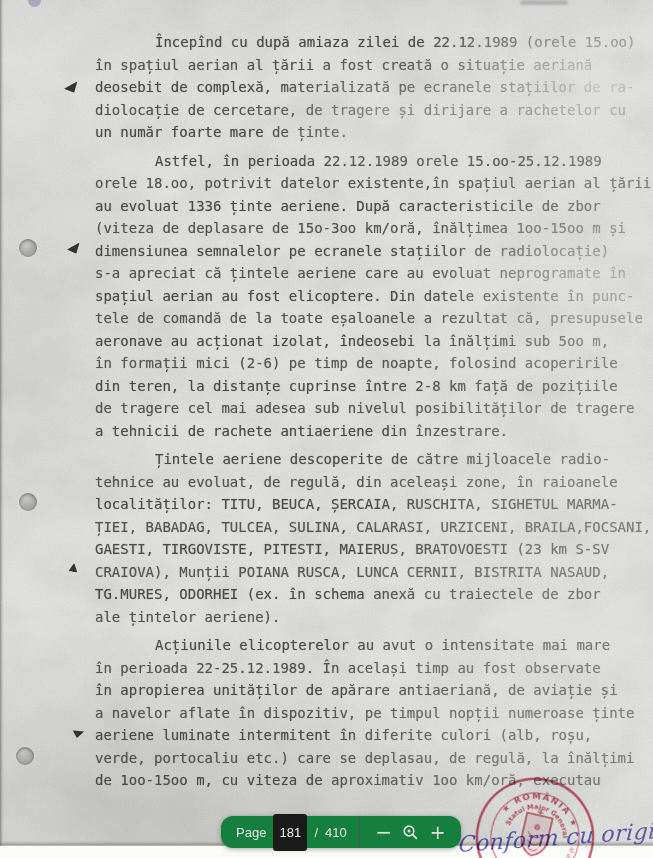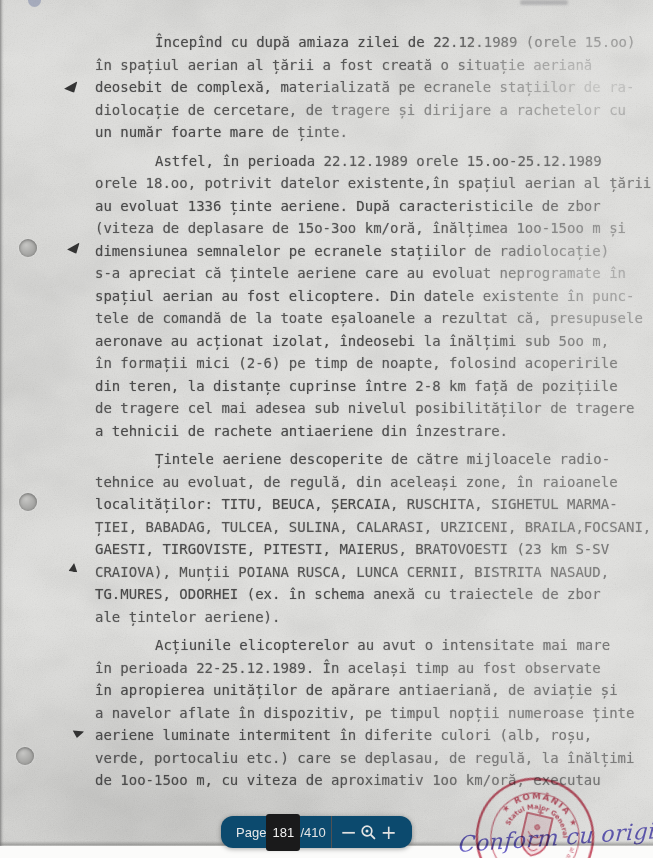--- a/index.html
+++ b/index.html
@@ -75,22 +75,22 @@
   
   .handwriting{
     position:absolute;left:458px;top:832px;z-index:9;white-space:nowrap;
     font-family:"DejaVu Serif",serif;font-style:italic;font-size:22px;
     color:#5d54c4;transform:rotate(-4deg) skewX(-8deg);transform-origin:left bottom;
     mix-blend-mode:multiply;opacity:.92;letter-spacing:.5px;
   }
   
   .toolbar{
     position:absolute;left:221px;top:816px;height:32px;z-index:20;
-    display:flex;align-items:center;padding:0 13px 0 15px;
-    background:#0c4a6e;border-radius:12px;color:#ececec;font-size:13px;
+    display:flex;align-items:center;gap:7px;padding:0 13px 0 15px;
+    background:#15803d;border-radius:12px;color:#ececec;font-size:13px;
     box-shadow:0 1px 5px rgba(0,0,0,.35);
   }
   .toolbar .page-label{color:#e9e9e9;}
   .toolbar .page-input{
     width:30px;height:21px;background:#1a1a1b;border:none;border-radius:3px;
     color:#f2f2f2;font-size:13px;text-align:center;font-family:"Liberation Sans",sans-serif;
     padding:8px 2px;outline:none;
   }
   .toolbar .sep,.toolbar .total{color:#e4e4e4;}
   .toolbar .divider{width:1px;align-self:stretch;background:#515153;margin:0 5px;}

